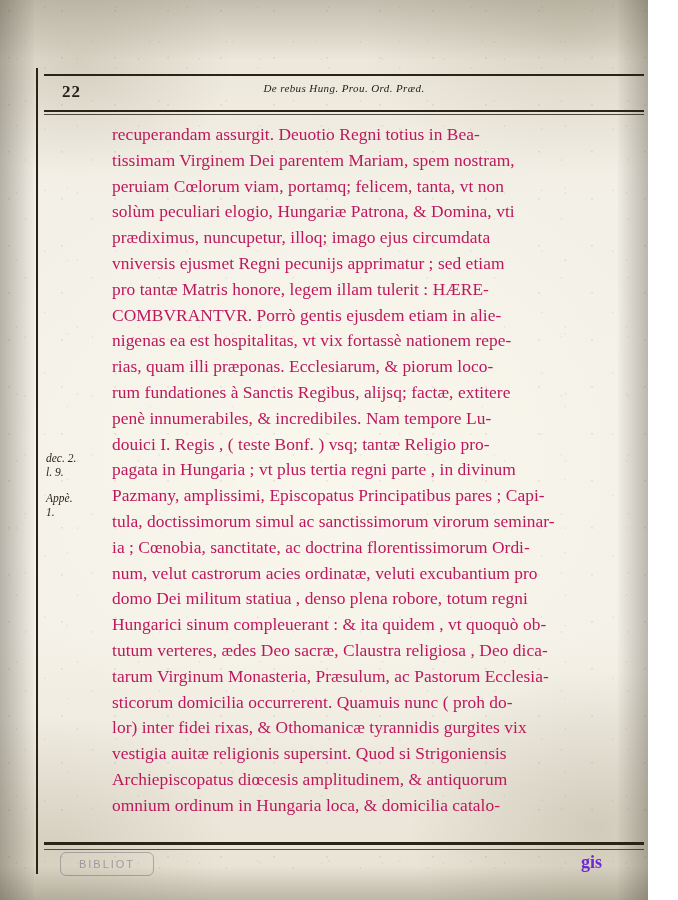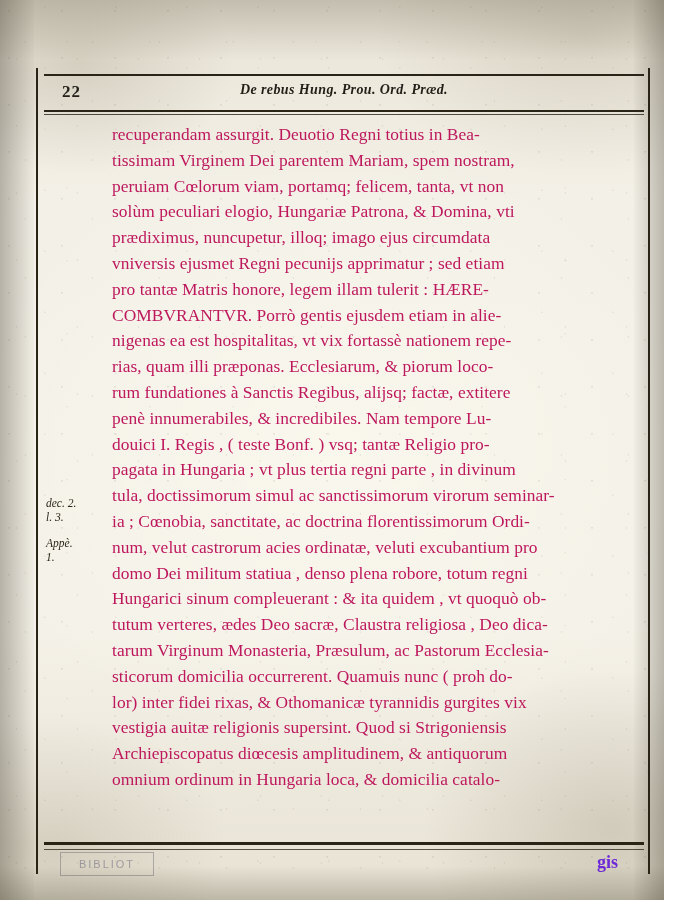--- a/index.html
+++ b/index.html
@@ -7,21 +7,20 @@
     padding: 0;
     background: #ffffff;
   }
   #page {
     position: relative;
     width: 648px;
     height: 900px;
     overflow: hidden;
     background: #efece3;
     font-family: "Liberation Serif", serif;
-    padding-left: 16px;
   }
   
   #page::before {
     content: "";
     position: absolute;
     inset: 0;
     background:
       radial-gradient(ellipse 220px 160px at 12% 7%, rgba(120,108,84,0.20), rgba(120,108,84,0) 70%),
       radial-gradient(ellipse 300px 200px at 88% 4%, rgba(130,118,92,0.18), rgba(130,118,92,0) 70%),
       radial-gradient(ellipse 260px 220px at 92% 92%, rgba(120,108,84,0.22), rgba(120,108,84,0) 72%),
@@ -77,38 +76,37 @@
     font-weight: bold;
     letter-spacing: 1px;
     color: #23201a;
   }
   .running-head {
     position: absolute;
     left: 44px;
     top: 82px;
     width: 600px;
     text-align: center;
-    font-size: 14px;
+    font-size: 11px;
     font-style: italic;
-    font-weight: bold;
+    font-weight: normal;
     letter-spacing: .4px;
     color: #221e18;
   }
 
   
   .margin-note {
     position: absolute;
     left: 46px;
     width: 58px;
     font-size: 11.5px;
     line-height: 1.18;
     font-style: italic;
     color: #2b2619;
     text-align: left;
-    margin-top: 45px;
   }
   .margin-note.n1 { top: 452px; }
   .margin-note.n2 { top: 492px; }
 
   
   .textblock {
     position: absolute;
     left: 112px;
     top: 122px;
     width: 518px;
@@ -138,21 +136,21 @@
   }
 
   
   .stamp {
     position: absolute;
     left: 60px;
     top: 852px;
     width: 92px;
     height: 22px;
     border: 1px solid rgba(70,70,90,0.35);
-    border-radius: 0;
+    border-radius: 6px;
     color: rgba(60,60,95,0.40);
     font-size: 11px;
     letter-spacing: 2px;
     text-align: center;
     line-height: 22px;
     font-family: "Liberation Sans", sans-serif;
     overflow: hidden;
   }
 
   
@@ -189,21 +187,21 @@
     <div class="rule rule-hdr"></div>
     <div class="rule rule-hdr2"></div>
     <div class="rule rule-bot-1"></div>
     <div class="rule rule-bot-2"></div>
 
     <div class="folio">22</div>
     <div class="running-head">De rebus Hung. Prou. Ord. Præd.</div>
 
     <div class="margin-note n1">
       <div>dec. 2.</div>
-      <div>l. 3.</div>
+      <div>l. 9.</div>
     </div>
     <div class="margin-note n2">
       <div>Appè.</div>
       <div>1.</div>
     </div>
 
     <div class="textblock">
       <div class="line">recuperandam assurgit.    Deuotio Regni totius in Bea-</div>
       <div class="line">tissimam Virginem Dei parentem Mariam, spem nostram,</div>
       <div class="line">peruiam Cœlorum viam, portamq; felicem, tanta, vt non</div>
@@ -211,20 +209,21 @@
       <div class="line">prædiximus, nuncupetur, illoq; imago ejus circumdata</div>
       <div class="line">vniversis ejusmet Regni pecunijs apprimatur ; sed etiam</div>
       <div class="line">pro tantæ Matris honore, legem illam tulerit : HÆRE-</div>
       <div class="line">COMBVRANTVR.  Porrò gentis ejusdem etiam in alie-</div>
       <div class="line">nigenas ea est hospitalitas, vt vix fortassè nationem  repe-</div>
       <div class="line">rias, quam illi præponas.    Ecclesiarum, &amp; piorum loco-</div>
       <div class="line">rum fundationes à Sanctis Regibus, alijsq; factæ, extitere</div>
       <div class="line">penè innumerabiles, &amp; incredibiles.   Nam tempore Lu-</div>
       <div class="line">douici I. Regis ,  ( teste Bonf. ) vsq; tantæ Religio pro-</div>
       <div class="line">pagata in Hungaria ; vt plus tertia regni parte ,   in divinum</div>
+      <div class="line">Pazmany, amplissimi, Episcopatus Principatibus pares ;  Capi-</div>
       <div class="line">tula, doctissimorum simul ac sanctissimorum virorum seminar-</div>
       <div class="line">ia ; Cœnobia, sanctitate, ac doctrina florentissimorum Ordi-</div>
       <div class="line">num, velut castrorum acies ordinatæ, veluti excubantium pro</div>
       <div class="line">domo Dei militum statiua , denso plena robore, totum regni</div>
       <div class="line">Hungarici sinum compleuerant : &amp; ita quidem , vt quoquò ob-</div>
       <div class="line">tutum verteres, ædes Deo sacræ, Claustra religiosa , Deo dica-</div>
       <div class="line">tarum Virginum Monasteria, Præsulum, ac Pastorum Ecclesia-</div>
       <div class="line">sticorum domicilia occurrerent.      Quamuis nunc ( proh do-</div>
       <div class="line">lor) inter fidei rixas, &amp; Othomanicæ tyrannidis gurgites vix</div>
       <div class="line">vestigia auitæ religionis supersint.      Quod si Strigoniensis</div>

